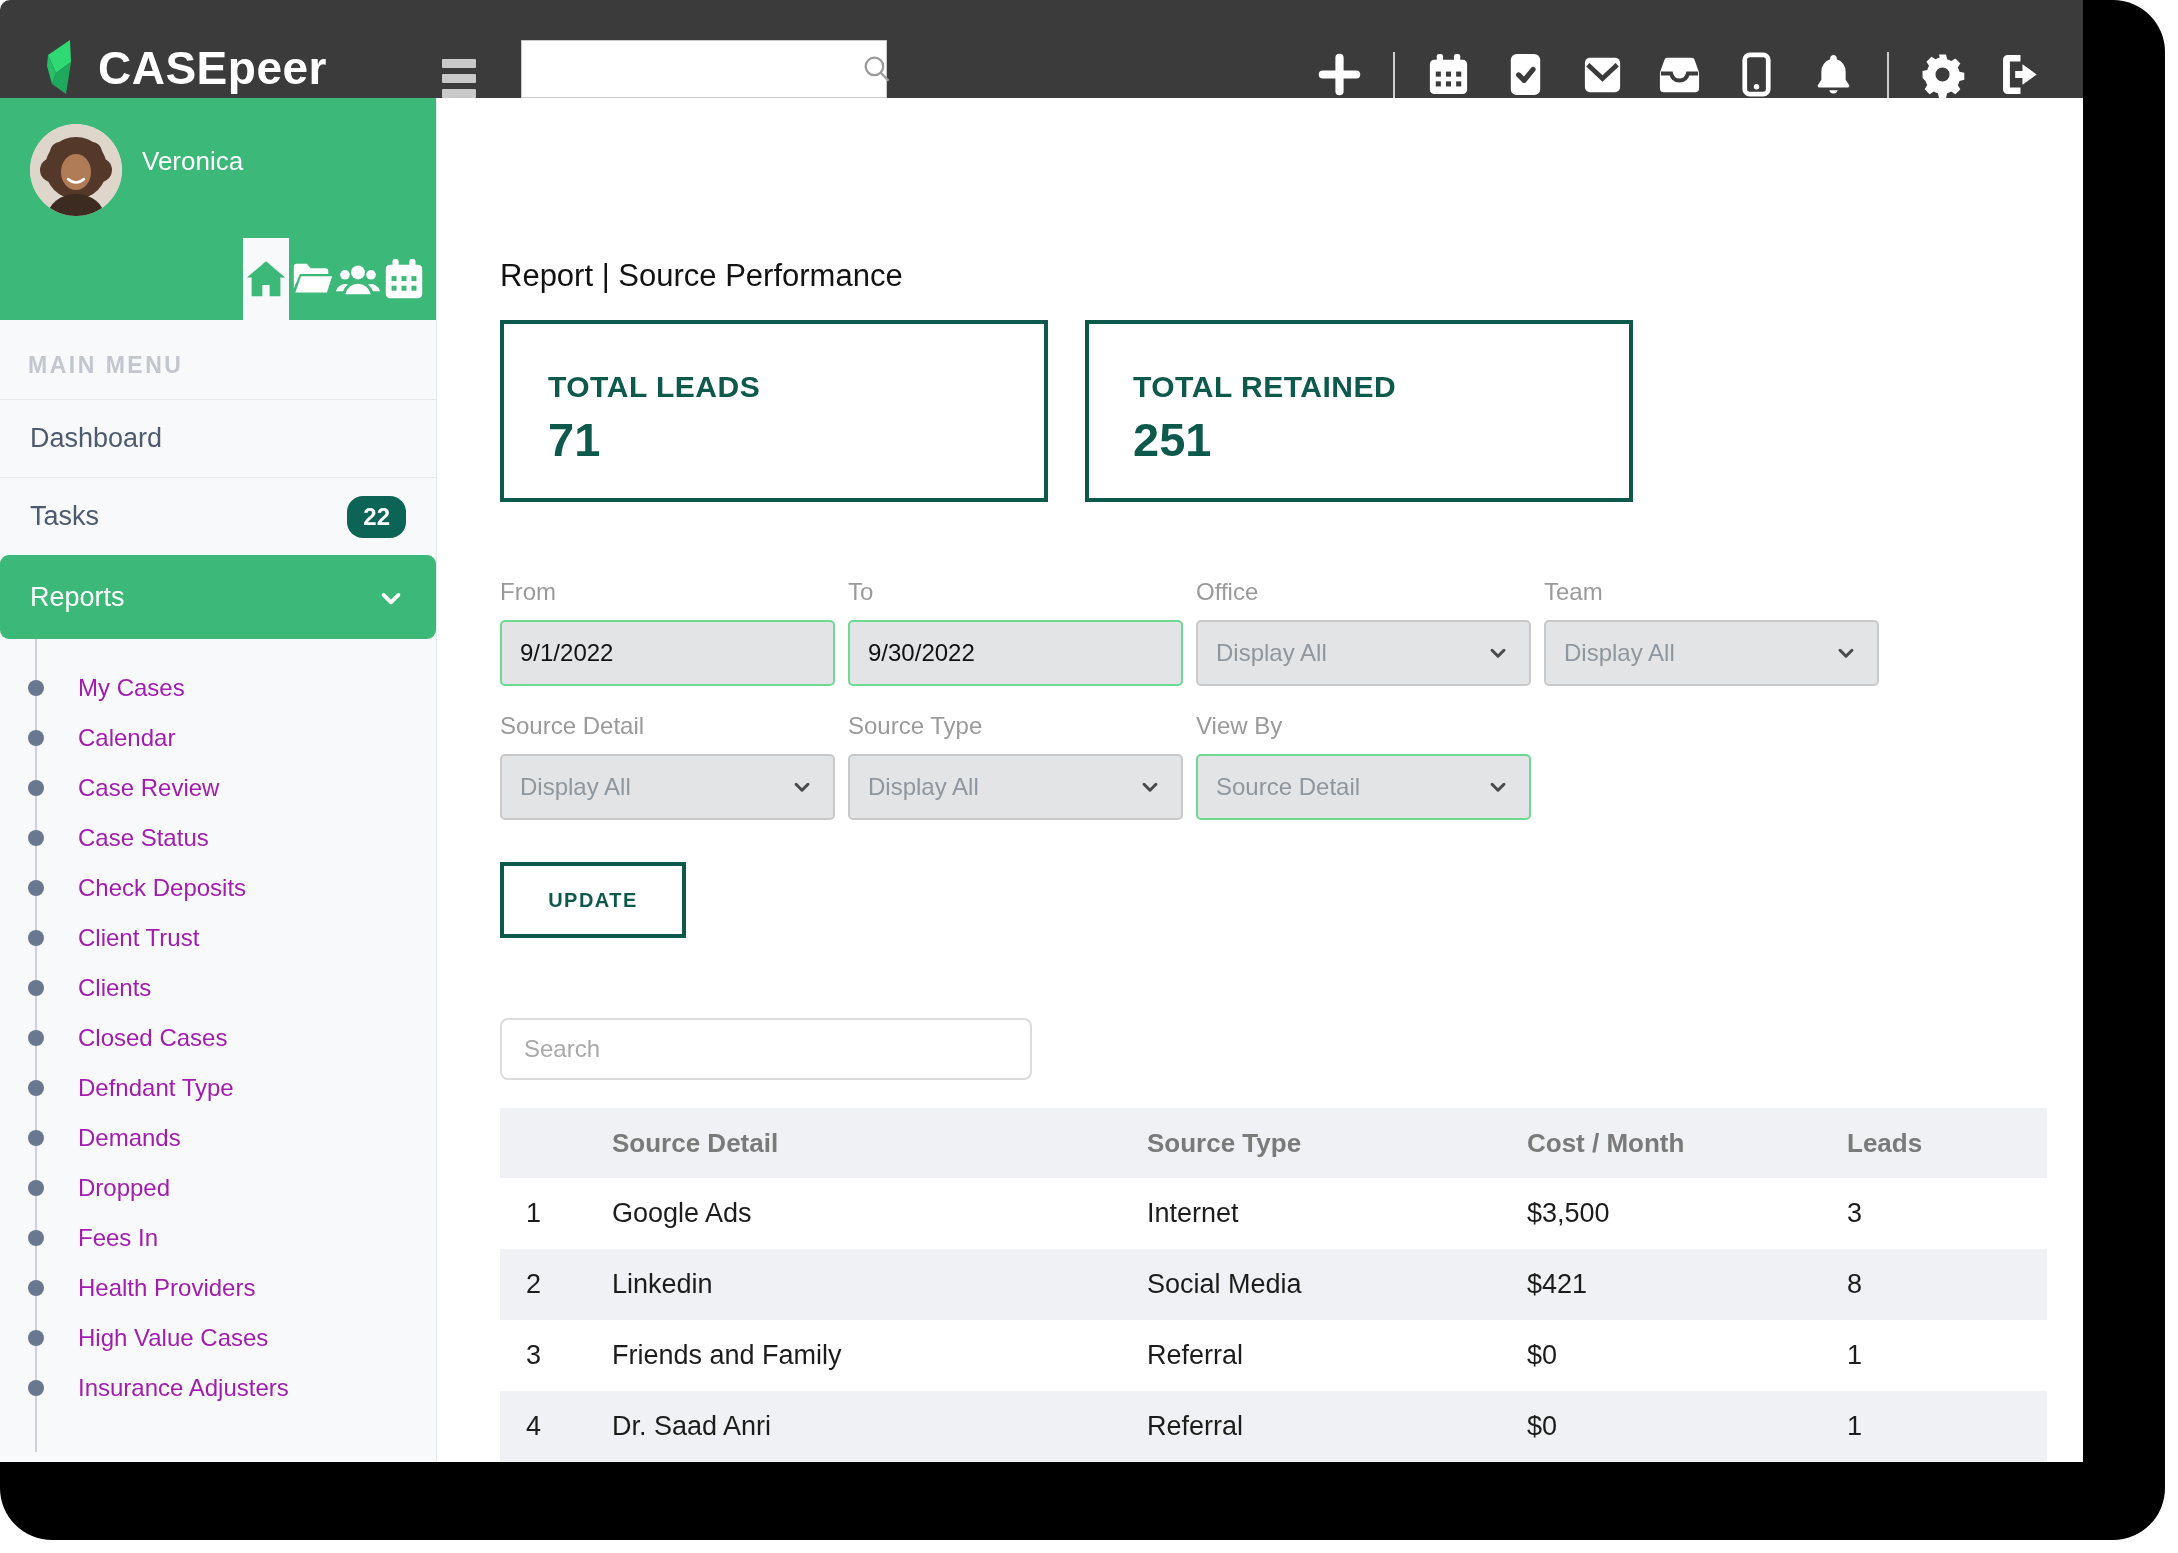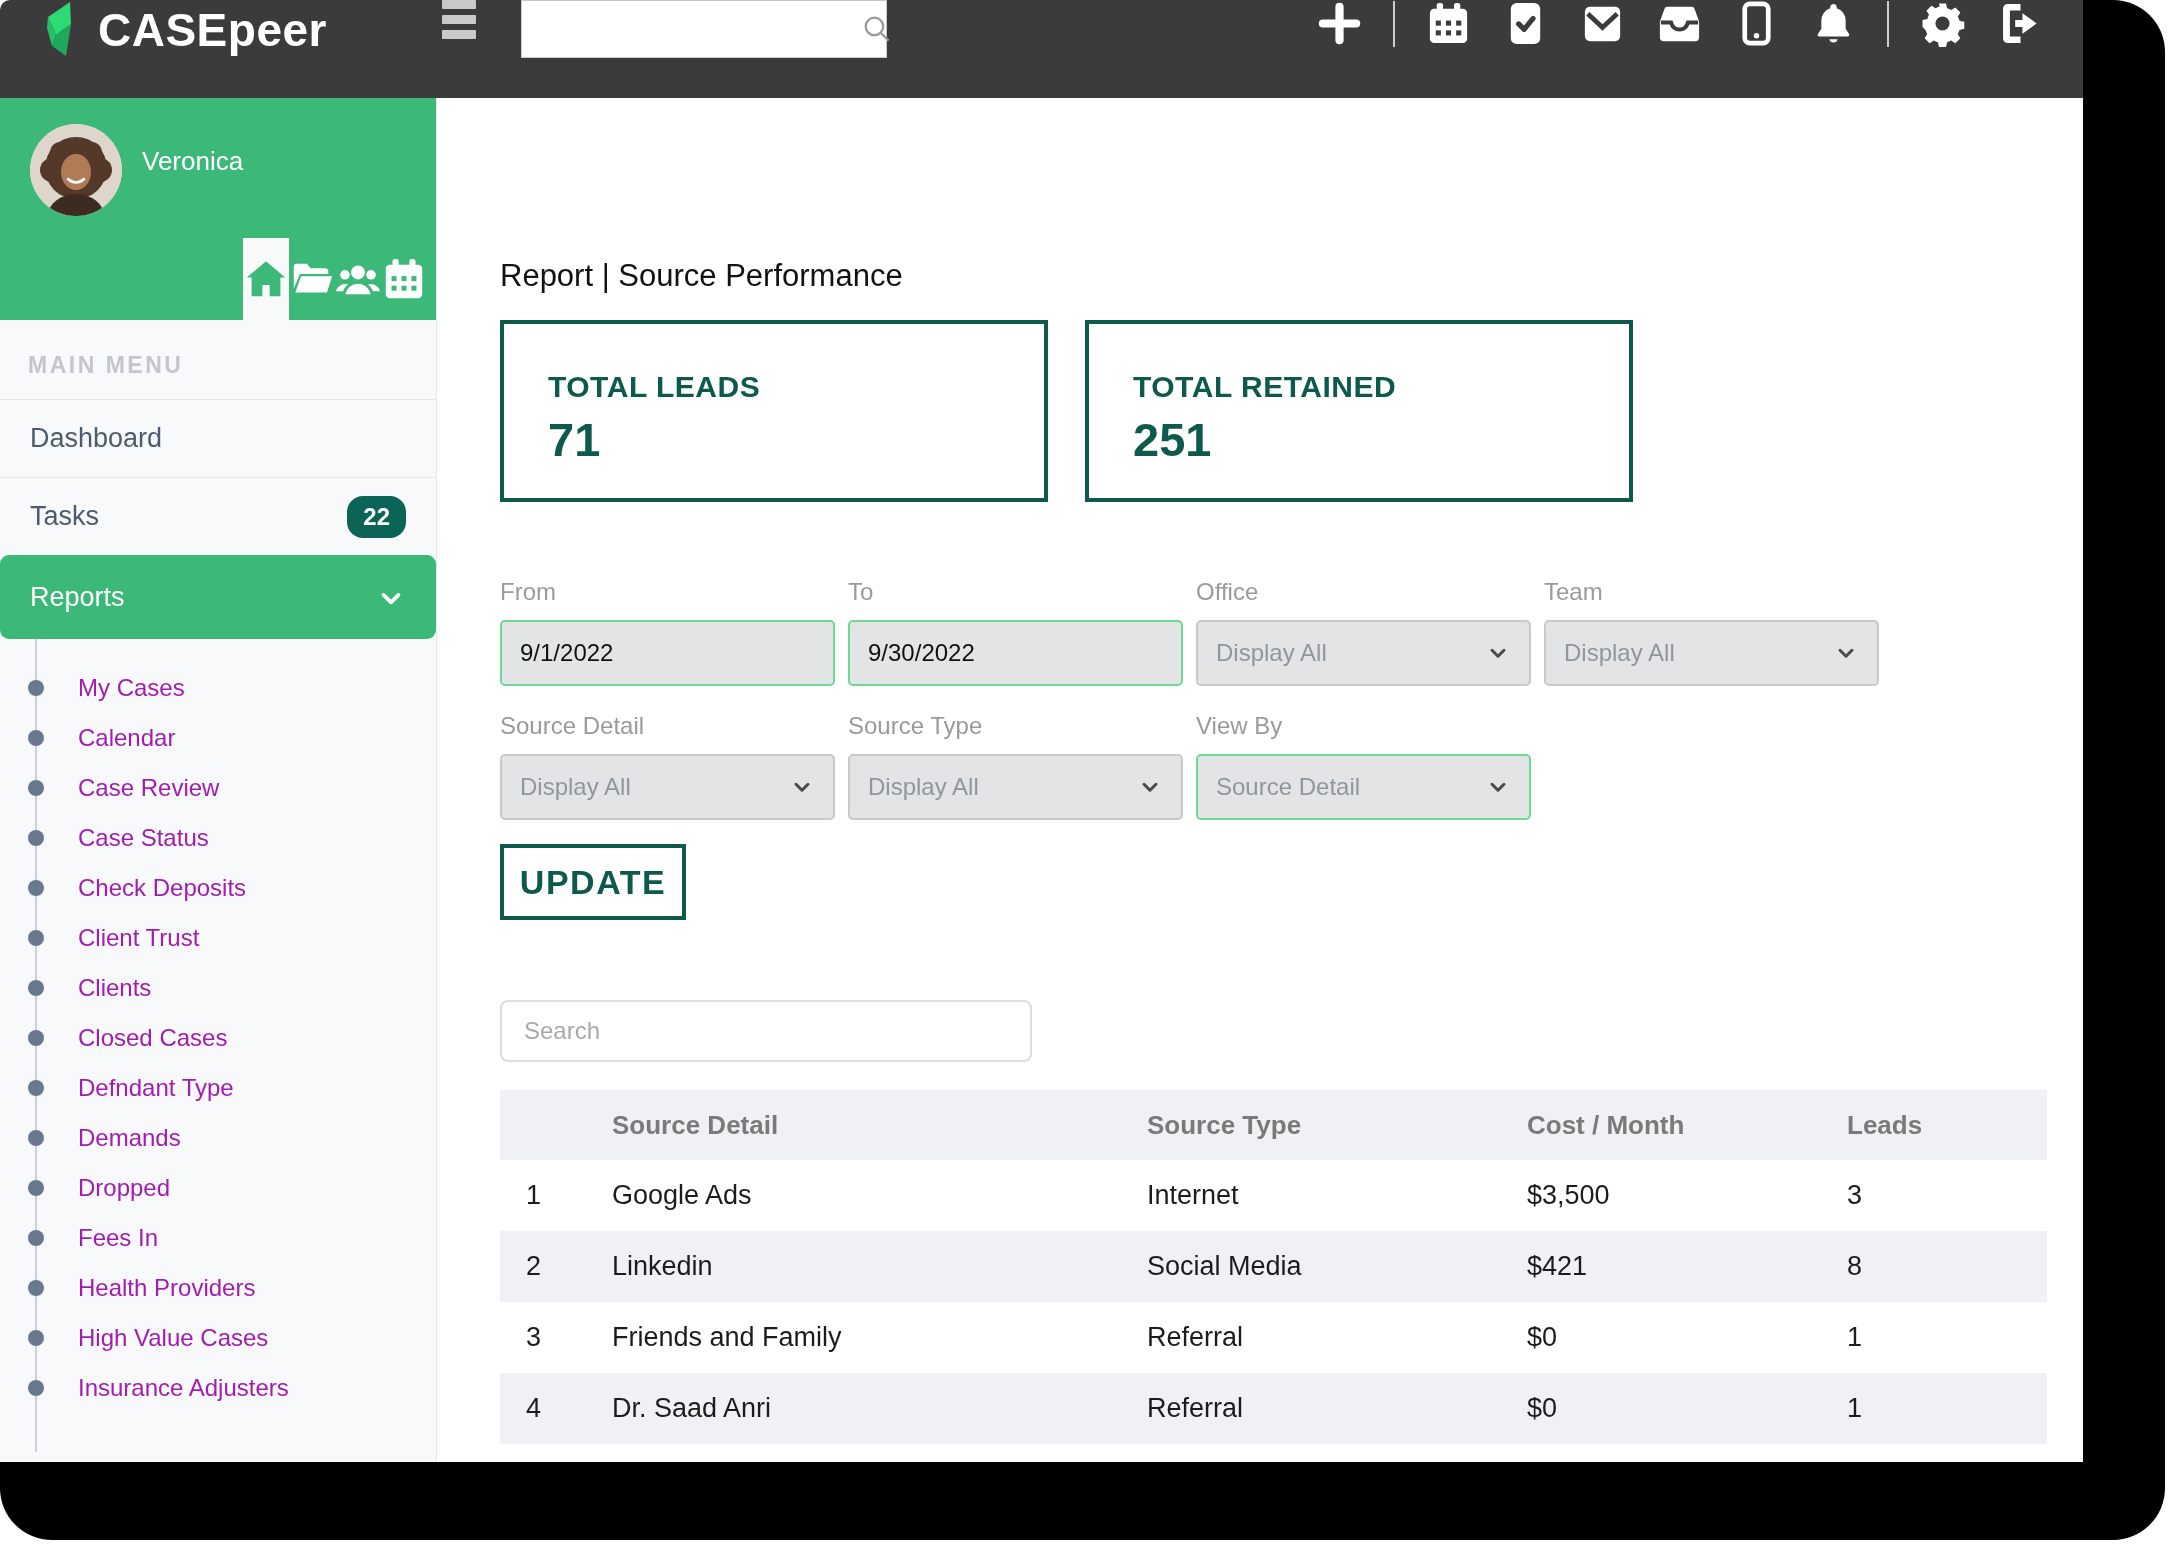--- a/index.html
+++ b/index.html
@@ -7,21 +7,21 @@
   body { font-family:"Liberation Sans", sans-serif; }
   .stage { position:relative; width:2178px; height:1553px; background:#fff; overflow:hidden; }
 
   
   .frame-shadow { position:absolute; left:0; top:0; width:2165px; height:1540px; background:#000; border-radius:52px; }
 
   
   .app { position:absolute; left:0; top:0; width:2083px; height:1462px; background:#fff; border-radius:10px 0 0 0; overflow:hidden; display:flex; flex-direction:column; }
 
   
-  .topbar { height:98px; background:#3b3b3b; display:flex; align-items:flex-start; flex:none; }
+  .topbar { height:98px; background:#3b3b3b; display:flex; align-items:flex-end; flex:none; }
   .logo { display:flex; align-items:center; margin-left:42px; }
   .logo-gem { width:44px; height:60px; }
   .logo-word { color:#fff; font-size:46px; font-weight:bold; letter-spacing:0.5px; margin-left:12px; }
   .hamburger { margin-left:115px; width:34px; display:flex; flex-direction:column; gap:6px; cursor:pointer; }
   .hamburger span { display:block; height:9px; background:#c9c9c9; border-radius:1px; }
   .top-search { margin-left:45px; width:366px; height:58px; background:#fff; border:1px solid #c9c9c9; display:flex; align-items:center; }
   .top-search input { flex:1; border:none; outline:none; height:100%; font-size:24px; padding:0 14px; background:transparent; font-family:inherit; }
   .top-search svg { flex:none; margin-right:12px; }
   .top-spacer { flex:1; }
   .top-icons { display:flex; align-items:center; gap:30px; margin-right:40px; }
@@ -66,21 +66,21 @@
   .filters-row { display:flex; margin-top:76px; }
   .filters-row.second { margin-top:26px; }
   .field { width:335px; margin-right:13px; }
   .field-label { font-size:24px; color:#9a9a9a; margin-bottom:14px; }
   .control { height:66px; background:#e3e4e5; border:2px solid #c9c9c9; border-radius:5px; display:flex; align-items:center; padding:12px 18px; font-size:24px; }
   .control.green { border-color:#6ed993; }
   input.control { width:100%; color:#111; outline:none; font-family:inherit; }
   .select { justify-content:space-between; color:#8f979e; cursor:pointer; }
   .select svg { flex:none; }
 
-  .update-btn { margin-top:24px; width:186px; height:76px; background:#fff; border:4px solid #0d5a4d; color:#0d5a4d; font-size:34px; font-weight:bold; letter-spacing:1.5px; cursor:pointer; font-family:inherit; }
+  .update-btn { margin-top:42px; width:186px; height:76px; background:#fff; border:4px solid #0d5a4d; color:#0d5a4d; font-size:20px; font-weight:bold; letter-spacing:1.5px; cursor:pointer; font-family:inherit; }
 
   .table-search { margin-top:80px; width:532px; height:62px; border:2px solid #dcdcdc; border-radius:8px; font-size:24px; color:#111; padding:0 22px; outline:none; display:block; font-family:inherit; }
   .table-search::placeholder { color:#a9a9a9; }
   input.control::placeholder { color:#8f979e; }
 
   table.report { margin-top:28px; width:1547px; border-collapse:collapse; table-layout:fixed; }
   table.report col.c-num { width:110px; }
   table.report col.c-detail { width:535px; }
   table.report col.c-type { width:380px; }
   table.report col.c-cost { width:320px; }

